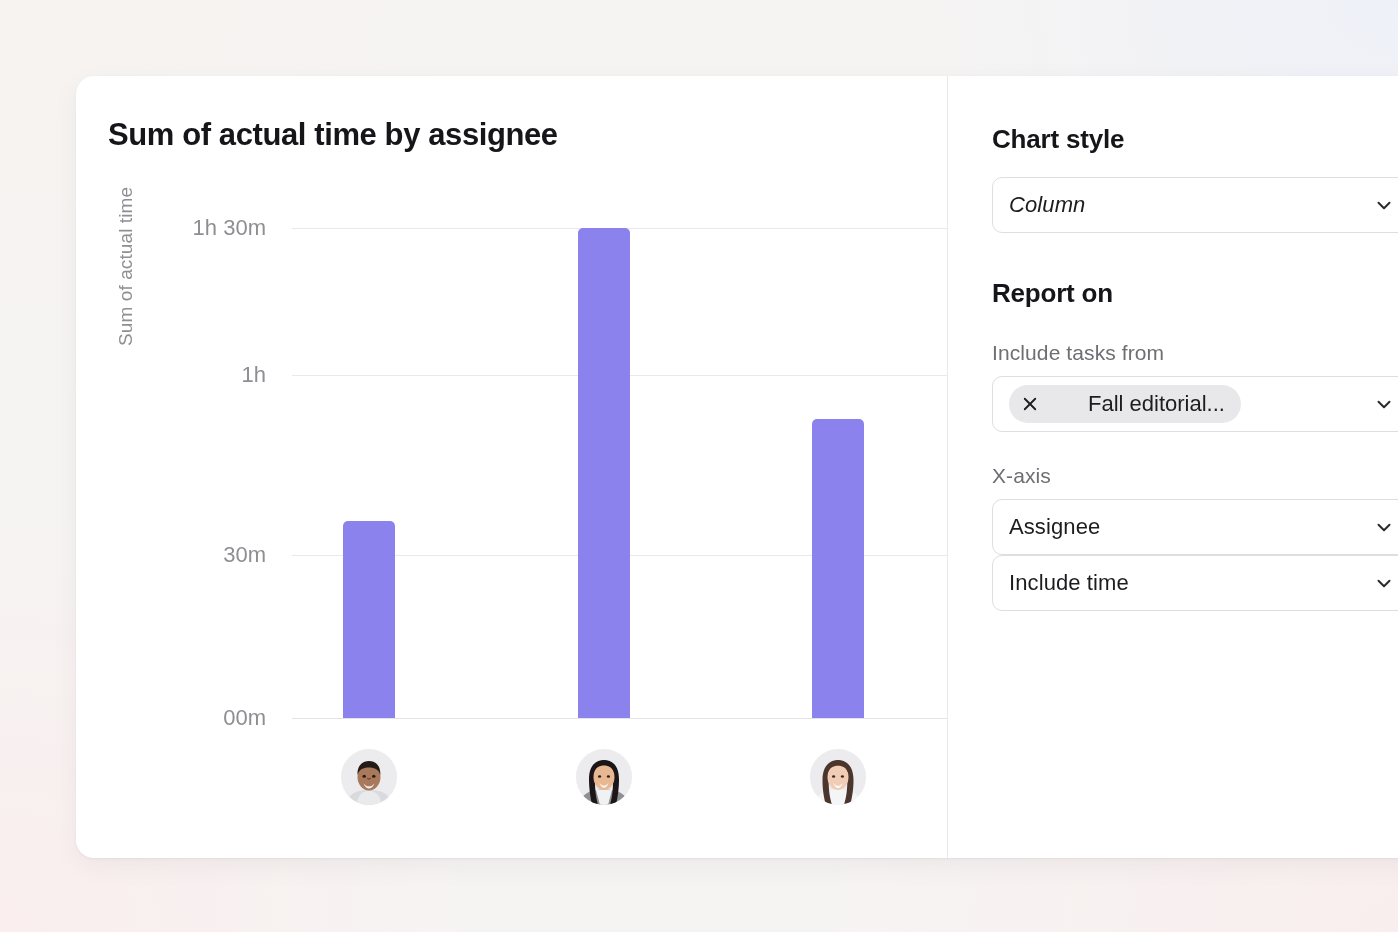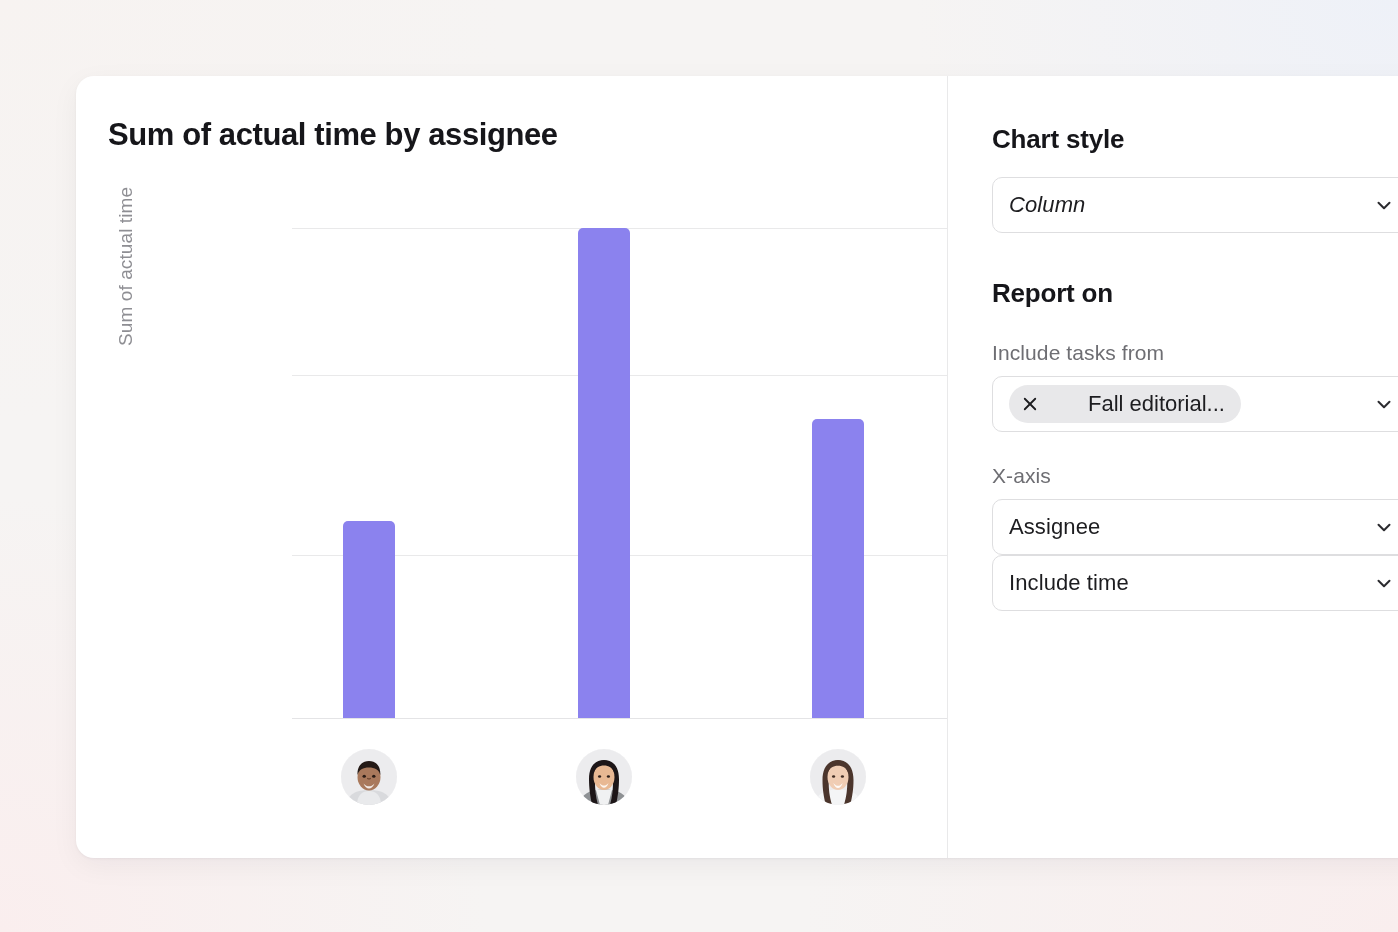--- a/index.html
+++ b/index.html
@@ -193,20 +193,26 @@
 <div class="card">
 
   <div class="chart-pane">
 
     <div class="chart-title">Sum of actual time by assignee</div>
 
     <div class="plot">
 
       <div class="y-axis-title">Sum of actual time</div>
 
+      <div class="y-ticks">
+        <div class="y-tick" style="top:152px">1h 30m</div>
+        <div class="y-tick" style="top:299px">1h</div>
+        <div class="y-tick" style="top:479px">30m</div>
+        <div class="y-tick" style="top:642px">00m</div>
+      </div>
 
       <div class="gridlines">
         <div class="gridline" style="top:152px"></div>
         <div class="gridline" style="top:299px"></div>
         <div class="gridline" style="top:479px"></div>
         <div class="gridline base" style="top:642px"></div>
       </div>
 
       <div class="bars">
         <div class="bar" style="left:51px; top:445px; height:197px"></div>

